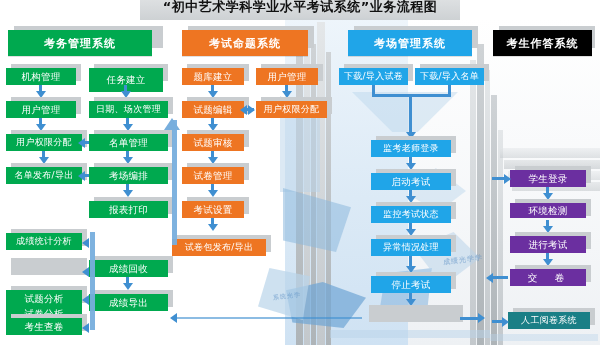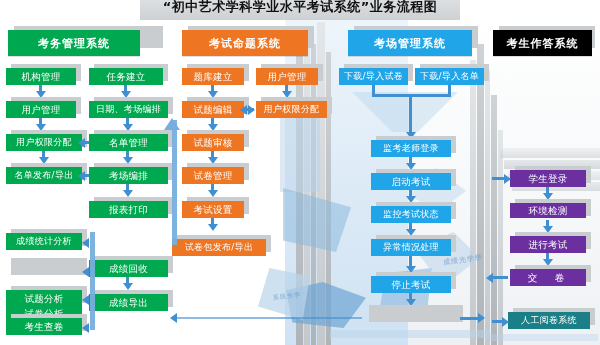--- a/index.html
+++ b/index.html
@@ -118,21 +118,21 @@
     <div class="blue-poly pale" style="left:490px;top:334px;width:108px;height:7px;opacity:.4;"></div>
 
     <div class="watermark" style="left:443px;top:255px;">成绩光学学</div>
     <div class="watermark" style="left:273px;top:292px;font-size:6px;">系统光学</div>
   </div>
 
   <div class="title-strip"></div>
   <div class="title">“初中艺术学科学业水平考试系统”业务流程图</div>
 
   <div class="head-shadow" style="left:14px;top:26px;width:149px;height:22px;"></div>
-  <div class="col-head" style="left:8px;top:30px;width:132px;height:26px;background:#00a94f;">考务管理系统</div>
+  <div class="col-head" style="left:8px;top:30px;width:144px;height:26px;background:#00a94f;">考务管理系统</div>
 
   <div class="node-shadow" style="left:11px;top:64px;width:70px;height:17px;"></div>
   <div class="node green" style="left:6px;top:68px;width:70px;height:17px;">机构管理</div>
   <div class="arw dstem" style="left:39px;top:85px;height:7px;"></div>
   <div class="arw down" style="left:36px;top:91px;"></div>
 
   <div class="node-shadow" style="left:11px;top:97px;width:70px;height:17px;"></div>
   <div class="node green" style="left:6px;top:101px;width:70px;height:17px;">用户管理</div>
   <div class="arw dstem" style="left:39px;top:118px;height:7px;"></div>
   <div class="arw down" style="left:36px;top:124px;"></div>
@@ -151,26 +151,26 @@
   <div class="node-shadow" style="left:11px;top:258px;width:76px;height:17px;"></div>
   <div class="node green" style="left:6px;top:274px;width:76px;height:17px;margin-top:31px;">试卷分析</div>
 
   <div class="node-shadow" style="left:11px;top:286px;width:76px;height:17px;"></div>
   <div class="node green" style="left:6px;top:290px;width:76px;height:17px;">试题分析</div>
 
   <div class="node-shadow" style="left:11px;top:314px;width:76px;height:17px;"></div>
   <div class="node green" style="left:6px;top:318px;width:76px;height:17px;">考生查卷</div>
 
   <div class="node-shadow" style="left:94px;top:64px;width:74px;height:17px;"></div>
-  <div class="node green" style="left:89px;top:68px;width:74px;height:17px;">任务建立</div>
+  <div class="node green" style="left:89px;top:68px;width:74px;height:24px;">任务建立</div>
   <div class="arw dstem" style="left:124px;top:85px;height:7px;"></div>
   <div class="arw down" style="left:121px;top:91px;"></div>
 
   <div class="node-shadow" style="left:94px;top:97px;width:79px;height:17px;"></div>
-  <div class="node green" style="left:89px;top:101px;width:79px;height:17px;font-size:9px;">日期、考场编排</div>
+  <div class="node green" style="left:89px;top:101px;width:79px;height:17px;font-size:9px;">日期、场次管理</div>
   <div class="arw dstem" style="left:126px;top:118px;height:7px;"></div>
   <div class="arw down" style="left:123px;top:124px;"></div>
 
   <div class="node-shadow" style="left:94px;top:130px;width:79px;height:17px;"></div>
   <div class="node green" style="left:89px;top:134px;width:79px;height:17px;">名单管理</div>
   <div class="arw dstem" style="left:126px;top:151px;height:7px;"></div>
   <div class="arw down" style="left:123px;top:157px;"></div>
 
   <div class="node-shadow" style="left:94px;top:163px;width:79px;height:17px;"></div>
   <div class="node green" style="left:89px;top:167px;width:79px;height:17px;">考场编排</div>

